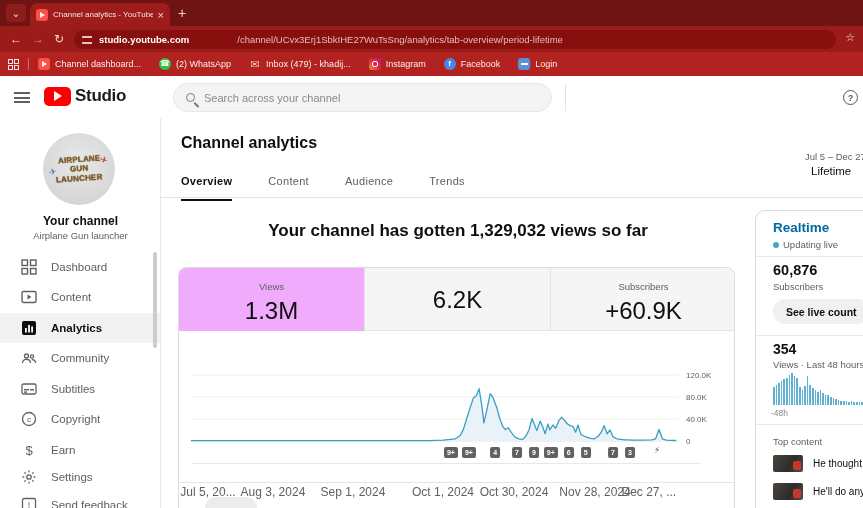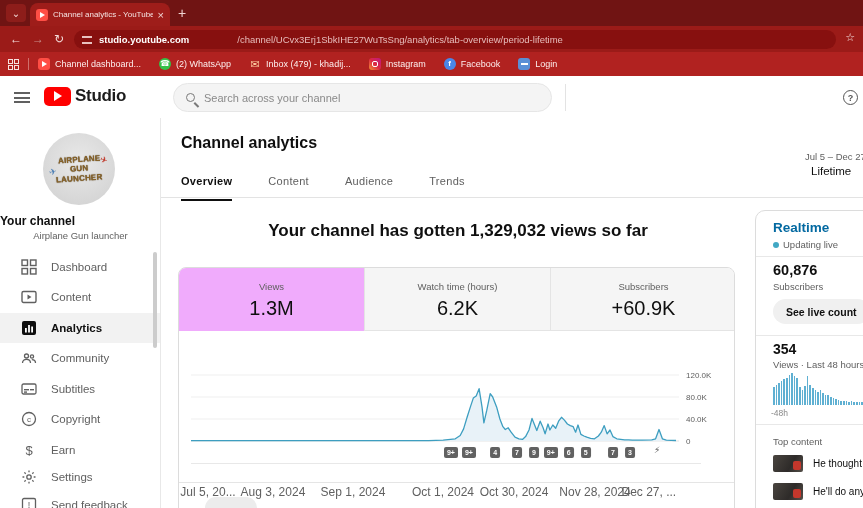--- a/index.html
+++ b/index.html
@@ -73,21 +73,21 @@
 
   
   .sidebar { position:absolute; left:0; top:118px; width:161px; height:390px; background:#fff; border-right:1px solid #e8e8e8; }
   .avatar { position:absolute; left:43px; top:15px; width:72px; height:72px; border-radius:50%;
     background:radial-gradient(circle at 50% 40%, #e9e9e9, #cfcfcf); overflow:hidden;
     display:flex; flex-direction:column; align-items:center; justify-content:center; }
   .avatar .al { font-size:8px; font-weight:700; color:#8a6428; line-height:1.15; letter-spacing:0.2px;
     text-shadow:0 0 1px #3c2c10; transform:rotate(-4deg); }
   .avatar .plane-b { position:absolute; left:6px; top:34px; color:#4d7fb5; font-size:9px; transform:rotate(-15deg); }
   .avatar .plane-r { position:absolute; right:7px; top:22px; color:#c0392b; font-size:9px; transform:rotate(20deg); }
-  .ch-title { position:absolute; left:0; top:96px; width:161px; text-align:left; font-size:12px; font-weight:700; color:#0f0f0f; }
+  .ch-title { position:absolute; left:0; top:96px; width:161px; text-align:center; font-size:12px; font-weight:700; color:#0f0f0f; }
   .ch-name { position:absolute; left:0; top:112px; width:161px; text-align:center; font-size:9.5px; color:#606060; }
   .nav-item { position:absolute; left:0; width:160px; height:30px; display:flex; align-items:center; gap:13px; padding-left:20px; }
   .nav-item .ic { width:18px; height:18px; flex:0 0 auto; display:flex; align-items:center; justify-content:center; }
   .nav-item .lbl { font-size:11.5px; color:#606060; }
   .nav-item.active { background:#f2f2f2; }
   .nav-item.active .lbl { color:#0f0f0f; font-weight:700; }
   .sb-scroll { position:absolute; left:153px; top:134px; width:4px; height:96px; background:#cccccc; border-radius:2px; }
 
   
   .main { position:absolute; left:161px; top:118px; width:702px; height:390px; background:#fff; }
@@ -100,21 +100,21 @@
   .period { position:absolute; left:644px; top:33px; width:120px; }
   .period-range { font-size:9.5px; color:#606060; white-space:nowrap; }
   .period-label { font-size:11.5px; color:#0f0f0f; margin-top:3px; margin-left:6px; white-space:nowrap; }
 
   .main-card { position:absolute; left:17px; top:149px; width:557px; height:276px; background:#fff;
     border:1px solid #dcdcdc; border-radius:8px; overflow:hidden; }
   .metric { position:absolute; top:0; height:63px; padding-top:13px; text-align:center; background:#f5f5f5;
     border-bottom:1px solid #e4e4e4; }
   .metric.sel { background:#f0abfc; border-bottom:none; }
   .metric .m-label { font-size:9.5px; color:#606060; }
-  .metric .m-value { font-size:20px; color:#0f0f0f; margin-top:5px; }
+  .metric .m-value { font-size:24px; color:#0f0f0f; margin-top:5px; }
   .m0 { left:0; width:185px; }
   .m1 { left:185px; width:186px; border-left:1px solid #e4e4e4; }
   .m2 { left:371px; width:186px; border-left:1px solid #e4e4e4; }
 
   .chart-region { position:absolute; left:0; top:63px; width:557px; height:151px; }
   #views-chart { position:absolute; left:0; top:0; }
   .ylab { position:absolute; left:507px; font-size:8px; color:#606060; }
   .xlab { position:absolute; top:154px; font-size:12px; color:#606060; transform:translateX(-50%); white-space:nowrap; }
   .xaxis-line { position:absolute; left:12px; top:132px; width:510px; height:1px; background:#e8e8e8; }
   .badge { position:absolute; top:116px; transform:translateX(-50%); background:#616161; color:#fff;
@@ -355,21 +355,20 @@
       <div class="period-range">Jul 5 – Dec 27,</div>
       <div class="period-label">Lifetime</div>
     </div>
 
     <div class="main-card">
       <div class="metric sel m0">
         <div class="m-label">Views</div>
         <div class="m-value">1.3M</div>
       </div>
       <div class="metric m1">
-        <div class="m-label">Watch time (hours)</div>
         <div class="m-value">6.2K</div>
       </div>
       <div class="metric m2">
         <div class="m-label">Subscribers</div>
         <div class="m-value">+60.9K</div>
       </div>
 
       <div class="chart-region">
         <svg id="views-chart" width="557" height="151" viewBox="0 0 557 151">
           <line x1="12" y1="44" x2="500" y2="44" stroke="#efefef" stroke-width="1"></line>

